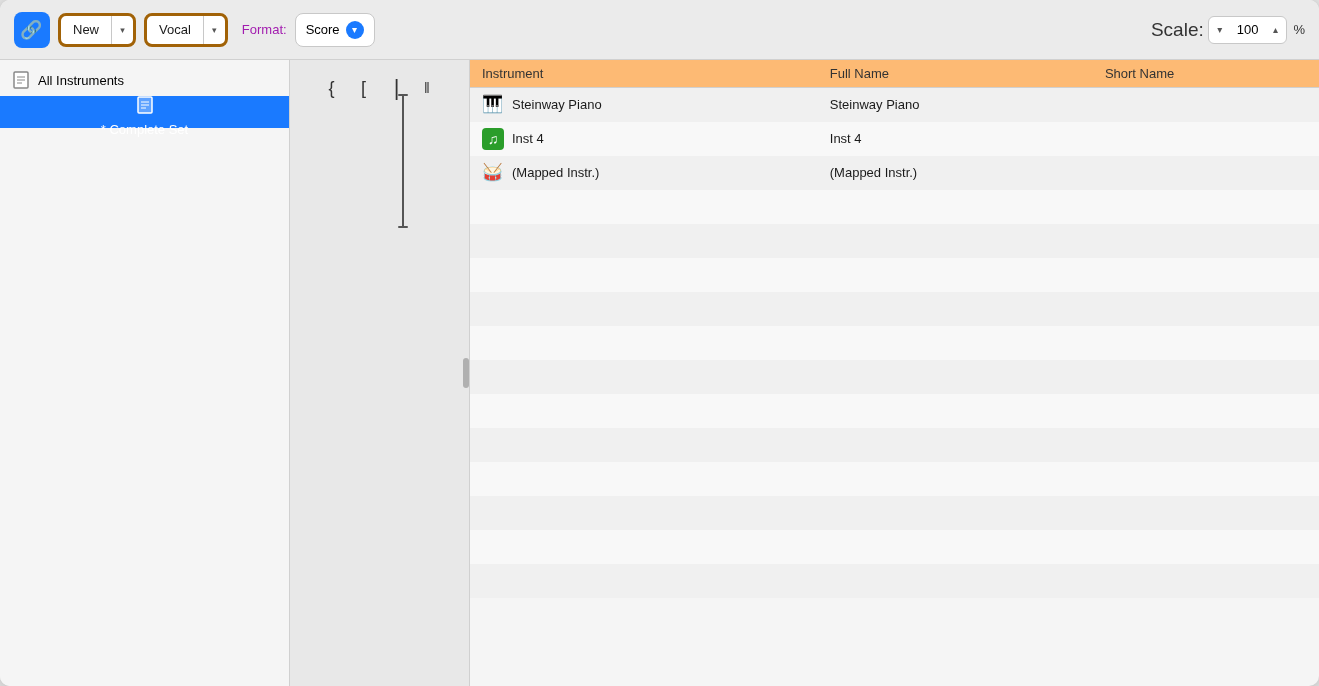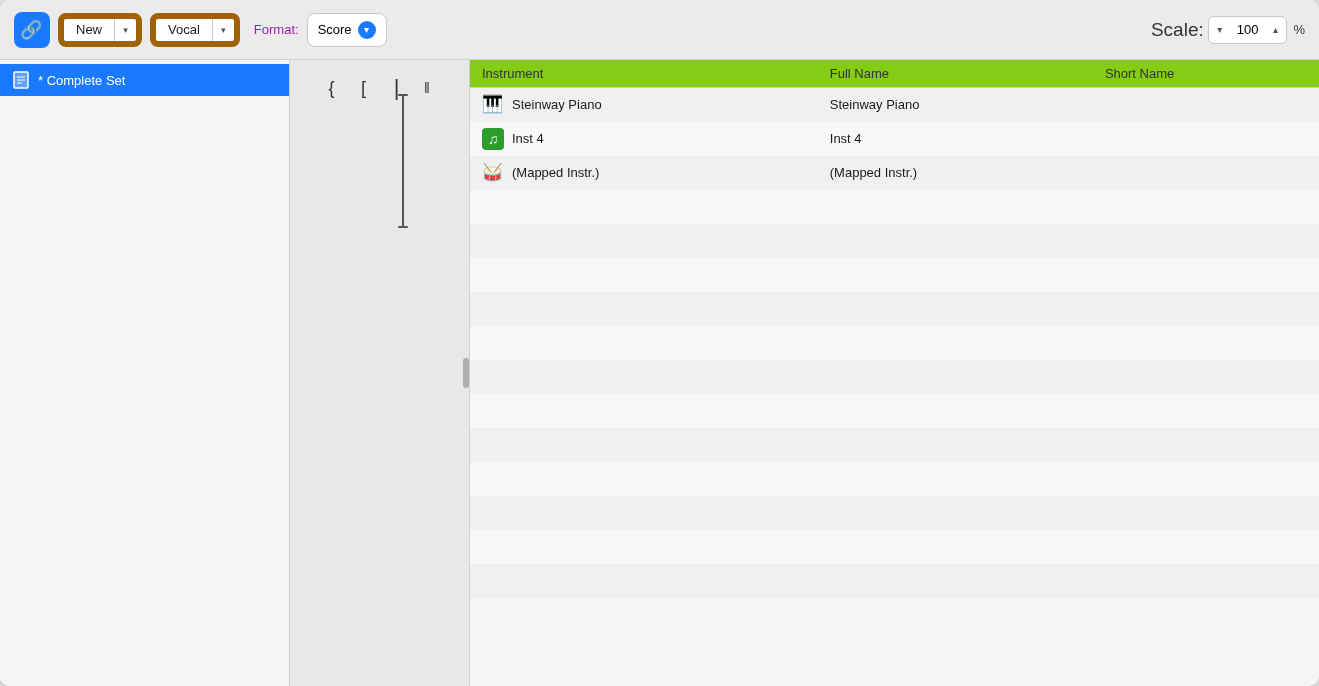--- a/index.html
+++ b/index.html
@@ -45,21 +45,21 @@
       justify-content: center;
       cursor: pointer;
       color: white;
       font-size: 18px;
     }
 
     .toolbar-btn-group {
       display: flex;
       align-items: center;
       background: white;
-      border: 6px solid #a16207;
+      border: 3px solid #a16207;
       border-radius: 8px;
       height: 34px;
       overflow: hidden;
     }
 
     .toolbar-btn-main {
       padding: 0 12px;
       height: 100%;
       display: flex;
       align-items: center;
@@ -192,20 +192,21 @@
       align-items: center;
       height: 32px;
       padding: 0 12px;
       cursor: pointer;
       gap: 8px;
     }
 
     .sidebar-item.selected {
       background: #1a7aff;
       color: white;
+      flex-direction: column;
     }
 
     .sidebar-icon {
       width: 18px;
       height: 18px;
       display: flex;
       align-items: center;
       justify-content: center;
       font-size: 13px;
       flex-shrink: 0;
@@ -266,21 +267,21 @@
       flex: 1;
       overflow: auto;
     }
 
     .instrument-table {
       width: 100%;
       border-collapse: collapse;
     }
 
     .instrument-table thead tr th {
-      background: #84cc16;
+      background: #fdba74;
       border-bottom: 1px solid #d0d0d0;
       padding: 6px 12px;
       text-align: left;
       font-size: 13px;
       font-weight: 400;
       color: #333;
       position: sticky;
       top: 0;
       z-index: 2;
     }
@@ -377,20 +378,32 @@
       </div>
       <span class="scale-percent">%</span>
     </div>
 
   </div>
 
   <div class="main-content">
 
     <div class="sidebar">
 
+      <div class="sidebar-item">
+        <span class="sidebar-icon">
+
+          <svg width="16" height="18" viewBox="0 0 16 18" fill="none">
+            <rect x="1" y="1" width="14" height="16" rx="1" stroke="#888" stroke-width="1.5" fill="white"></rect>
+            <line x1="4" y1="6" x2="12" y2="6" stroke="#888" stroke-width="1"></line>
+            <line x1="4" y1="9" x2="12" y2="9" stroke="#888" stroke-width="1"></line>
+            <line x1="4" y1="12" x2="9" y2="12" stroke="#888" stroke-width="1"></line>
+          </svg>
+        </span>
+        <span class="sidebar-item-label">All Instruments</span>
+      </div>
 
       <div class="sidebar-item selected">
         <span class="sidebar-icon">
           <svg width="16" height="18" viewBox="0 0 16 18" fill="none">
             <rect x="1" y="1" width="14" height="16" rx="1" stroke="white" stroke-width="1.5" fill="rgba(255,255,255,0.3)"></rect>
             <line x1="4" y1="6" x2="12" y2="6" stroke="white" stroke-width="1"></line>
             <line x1="4" y1="9" x2="12" y2="9" stroke="white" stroke-width="1"></line>
             <line x1="4" y1="12" x2="9" y2="12" stroke="white" stroke-width="1"></line>
           </svg>
         </span>

